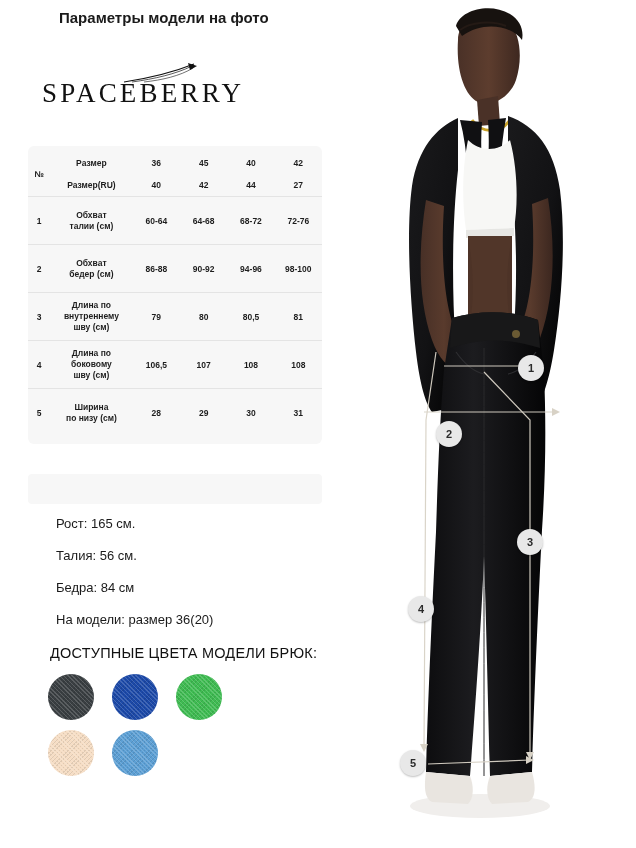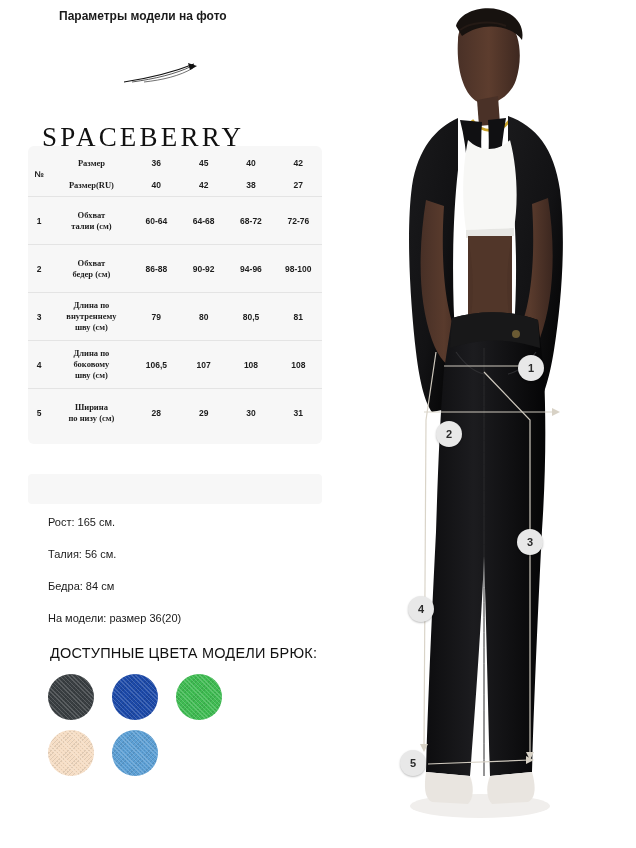--- a/index.html
+++ b/index.html
@@ -31,21 +31,20 @@
     top: 78px;
     width: 270px;
     height: 40px;
   }
   .brand-text {
     font-family: "Liberation Serif", serif;
     font-size: 27px;
     letter-spacing: 3.2px;
     color: #111;
     white-space: nowrap;
-    margin-top: 44px;
   }
   .brand-swoosh {
     position: absolute;
     left: 80px;
     top: -16px;
     width: 90px;
     height: 22px;
     pointer-events: none;
   }
 
@@ -77,21 +76,20 @@
   .col-val { width: 47px; }
 
   .hdr-row td { height: 22px; }
   .hdr-row2 td { height: 22px; margin-top: 7px; }
   .lbl {
     text-align: center;
     line-height: 11px;
     font-size: 8.5px;
     font-weight: bold;
     padding-right: 6px;
-    font-family: Liberation Serif, serif;
   }
   .val {
     font-weight: normal;
     font-size: 9px;
     color: #111;
   }
   .numcell {
     font-weight: normal;
     font-size: 9px;
   }
@@ -107,29 +105,29 @@
     top: 474px;
     width: 294px;
     height: 30px;
     background: #f7f7f7;
     border-radius: 4px;
   }
   .params-title {
     position: absolute;
     left: 26px;
     top: 9px;
-    font-size: 12px;
+    font-size: 15px;
     font-weight: bold;
     color: #1a1a1a;
     padding-left: 33px;
   }
   .param-line {
     position: absolute;
-    left: 48px;
-    font-size: 11px;
+    left: 56px;
+    font-size: 13px;
     color: #1a1a1a;
   }
   .p1 { top: 516px; }
   .p2 { top: 548px; }
   .p3 { top: 580px; }
   .p4 { top: 612px; }
 
   
   .colors-title {
     position: absolute;
@@ -224,21 +222,21 @@
         <td class="lbl">Размер</td>
         <td>36</td>
         <td>45</td>
         <td>40</td>
         <td>42</td>
       </tr>
       <tr class="hdr-row2">
         <td class="lbl">Размер(RU)</td>
         <td>40</td>
         <td>42</td>
-        <td>38</td>
+        <td>44</td>
         <td>27</td>
       </tr>
 
       <tr class="body-row rowline">
         <td class="numcell">1</td>
         <td class="lbl">Обхват<br>талии (см)</td>
         <td class="val">60-64</td>
         <td class="val">64-68</td>
         <td class="val">68-72</td>
         <td class="val">72-76</td>

